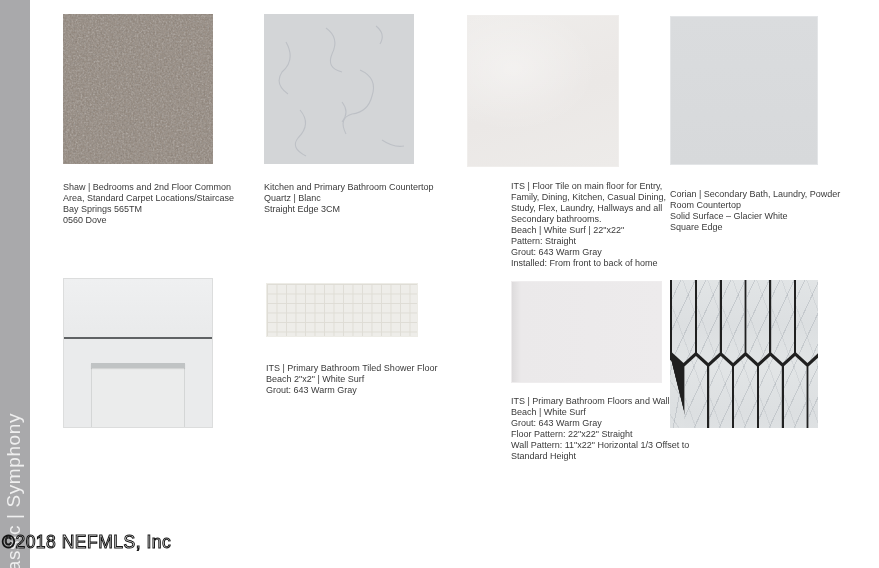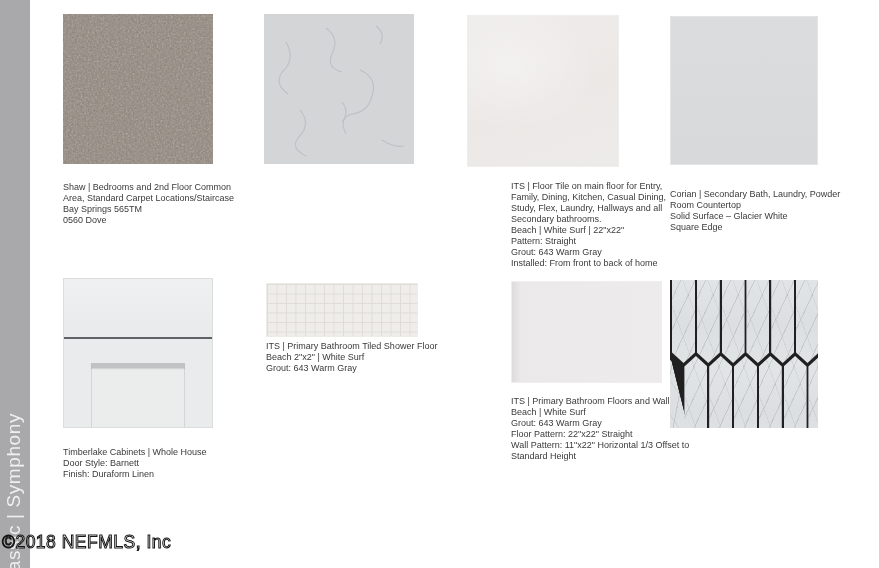--- a/index.html
+++ b/index.html
@@ -47,21 +47,21 @@
   .card-cabinet   { left:63px;  top:278px; }
   .card-mosaic    { left:266px; top:283px; }
   .card-bath      { left:467px; top:281px;margin-left:44px; }
   .card-splash    { left:670px; top:280px; }
 
   .card-carpet  .caption { margin-top:18px; }
   .card-quartz  .caption { margin-top:18px; }
   .card-floor   .caption { margin-top:14px;margin-left:44px; }
   .card-corian  .caption { margin-top:24px; }
   .card-cabinet .caption { margin-top:19px; }
-  .card-mosaic  .caption { margin-top:4px; }
+  .card-mosaic  .caption { margin-top:26px; }
   .card-bath    .caption { margin-top:13px; }
   .card-splash  .caption { margin-top:19px; }
 
   
   .floor-swatch {
     width:152px; height:152px;
     background:
       radial-gradient(120px 90px at 30% 35%, rgba(255,255,255,0.35), transparent 70%),
       linear-gradient(160deg, #efedeb 0%, #ebe8e6 55%, #edebe9 100%);
     border:1px solid #f0eeec;
@@ -155,20 +155,23 @@
     <g stroke="#b2b6bd" stroke-width="1.1" fill="none" opacity="0.65">
       <path d="M22 28 q10 18 -4 30 q-8 12 6 22"></path>
       <path d="M62 14 q14 10 6 26 q-6 14 10 18"></path>
       <path d="M96 56 q18 8 12 26 q-4 16 -20 18 q-14 4 -6 20"></path>
       <path d="M36 96 q12 14 -2 28 q-8 10 8 18"></path>
       <path d="M112 12 q10 8 4 18"></path>
       <path d="M118 126 q12 8 22 6"></path>
       <path d="M78 88 q8 10 0 20"></path>
     </g>
   </svg>
+  <div class="caption">Kitchen and Primary Bathroom Countertop
+Quartz | Blanc
+Straight Edge 3CM</div>
 </div>
 
 <div class="card card-floor">
   <div class="swatch floor-swatch"></div>
   <div class="caption">ITS | Floor Tile on main floor for Entry,
 Family, Dining, Kitchen, Casual Dining,
 Study, Flex, Laundry, Hallways and all
 Secondary bathrooms.
 Beach | White Surf | 22"x22"
 Pattern: Straight
@@ -184,23 +187,20 @@
 Square Edge</div>
 </div>
 
 <div class="card card-cabinet">
   <div class="swatch cabinet-swatch">
     <div class="cab-drawer"></div>
     <div class="cab-gapline"></div>
     <div class="cab-panel"></div>
     <div class="cab-panel-groove"></div>
   </div>
-  <div class="caption">Timberlake Cabinets | Whole House
-Door Style: Barnett
-Finish: Duraform Linen</div>
 </div>
 
 <div class="card card-mosaic">
   <div class="swatch mosaic-swatch"></div>
   <div class="caption">ITS | Primary Bathroom Tiled Shower Floor
 Beach 2"x2" | White Surf
 Grout: 643 Warm Gray</div>
 </div>
 
 <div class="card card-bath">

